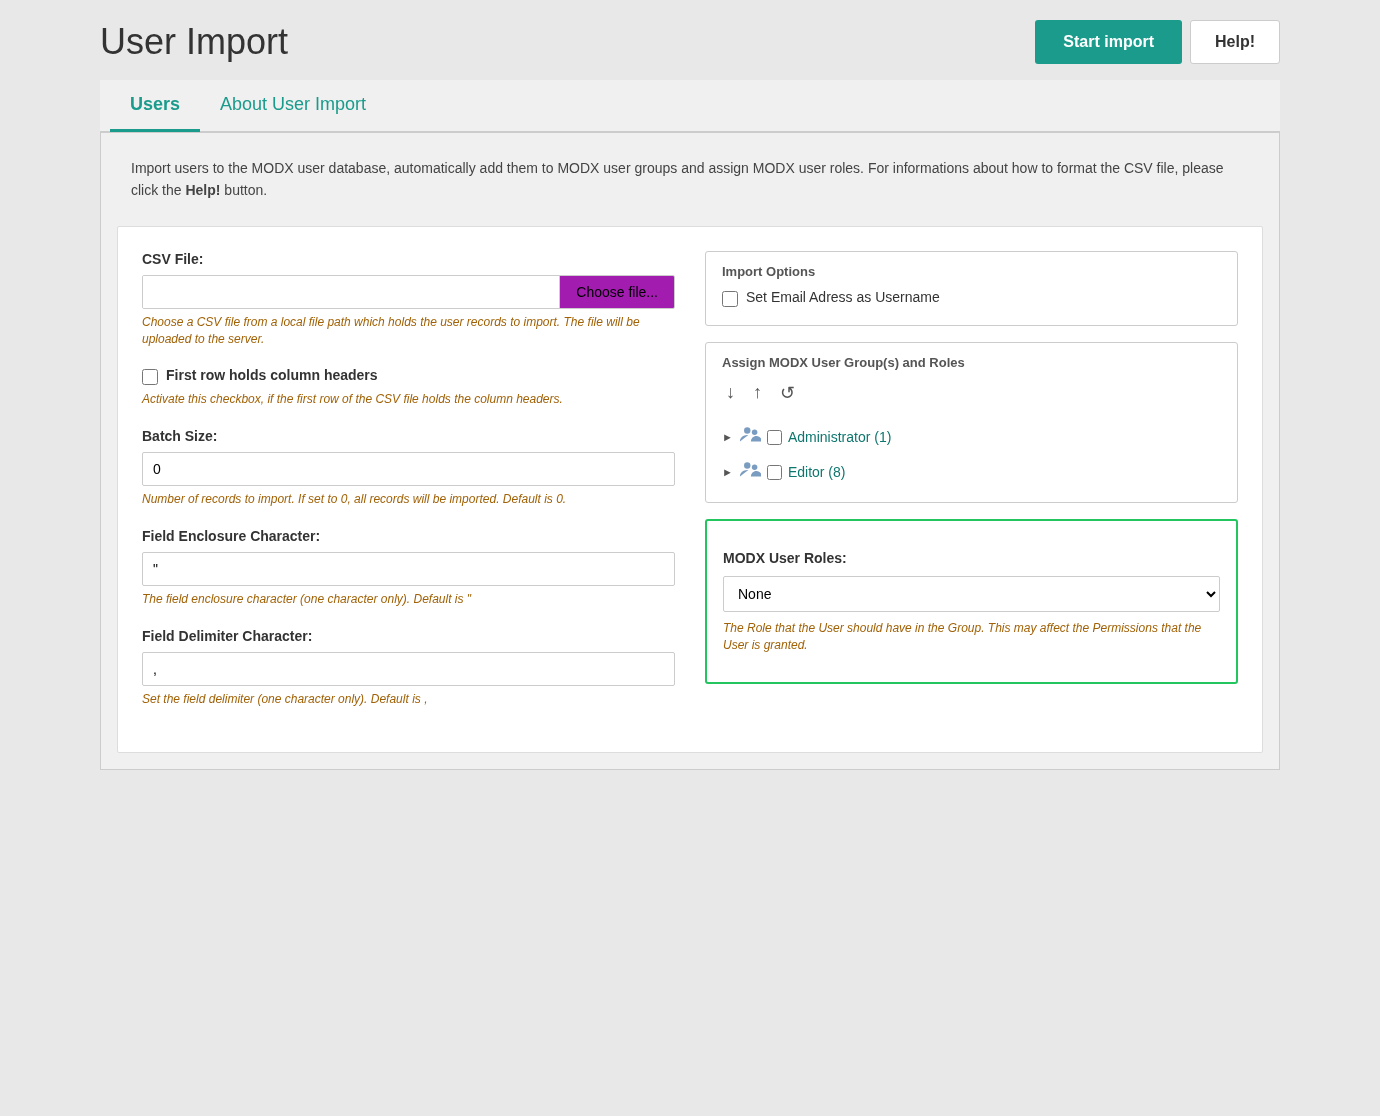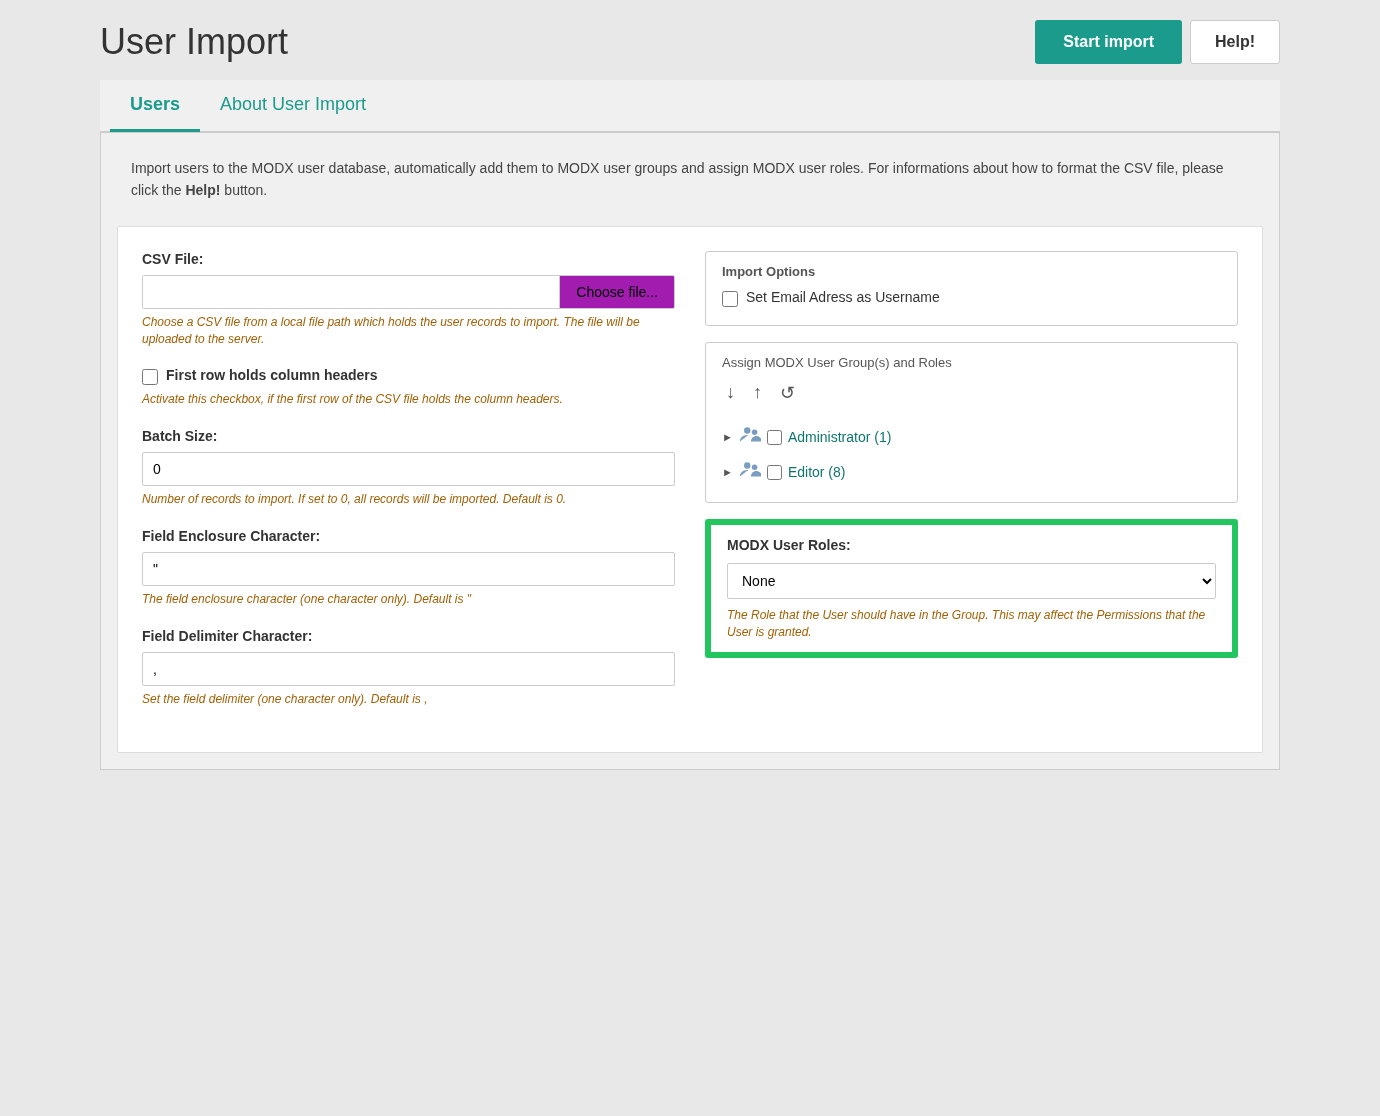--- a/index.html
+++ b/index.html
@@ -180,21 +180,21 @@
       font-size: 13px;
       color: #555;
       margin-bottom: 10px;
     }
     .assign-box {
       border: 1px solid #ccc;
       border-radius: 3px;
       padding: 12px 16px;
     }
     .assign-box .box-legend {
-      font-weight: normal;
+      font-weight: bold;
       font-size: 13px;
       color: #555;
       margin-bottom: 10px;
     }
     .tree-controls {
       display: flex;
       gap: 10px;
       margin-bottom: 14px;
       align-items: center;
     }
@@ -223,23 +223,23 @@
     }
     .tree-item input[type="checkbox"] {
       width: 15px;
       height: 15px;
     }
     .tree-item-label {
       color: #0f766e;
       font-size: 14px;
     }
     .modx-roles-box {
-      border: 6px solid #22c55e;
-      border-radius: 3px;
-      padding: 12px 16px;
+      border: 2px solid #22c55e;
+      border-radius: 3px;
+      padding: 29px 16px;
     }
     .modx-roles-box .box-legend {
       font-weight: bold;
       font-size: 14px;
       color: #333;
       margin-bottom: 10px;
     }
     .select-input {
       width: 100%;
       padding: 8px 10px;

